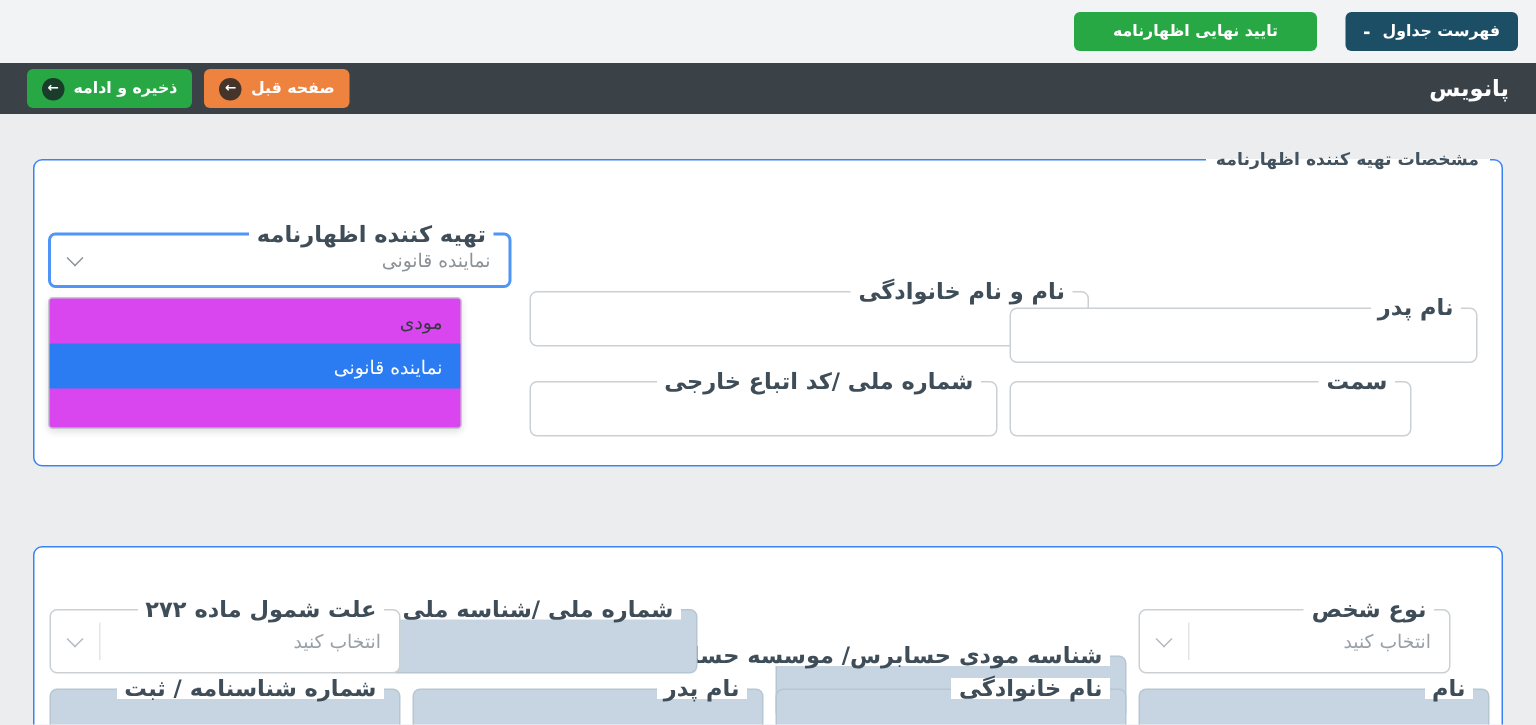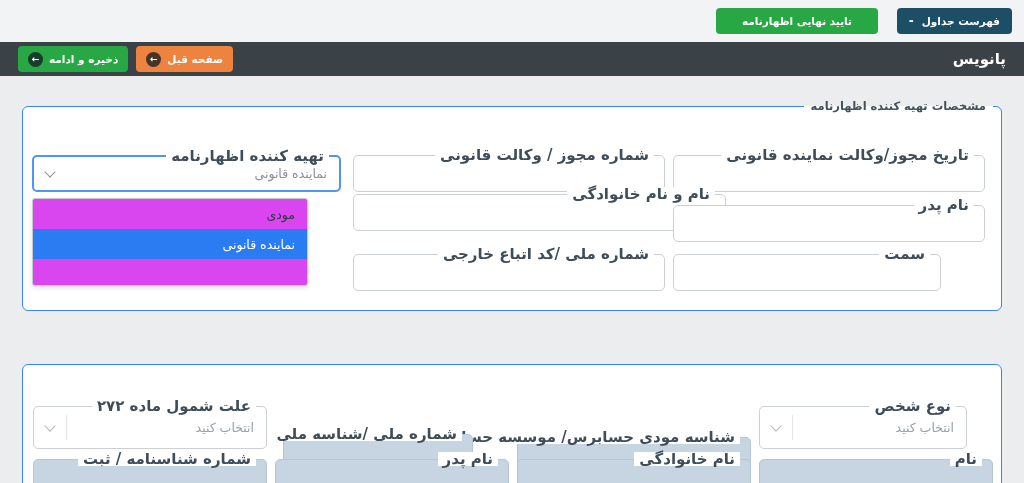--- a/index.html
+++ b/index.html
@@ -90,26 +90,20 @@
   </div>
 
   <fieldset class="fs-preparer">
     <legend>مشخصات تهیه کننده اظهارنامه</legend>
 
     <div class="fld h37 focused" style="left:9px; top:42px; width:309px;">
       <span class="fld-label">تهیه کننده اظهارنامه</span>
       <span class="value">نماینده قانونی</span>
       <span class="chev"></span>
     </div>
-    <div class="fld h37" style="left:330px; top:42px; width:312px;">
-      <span class="fld-label">شماره مجوز / وکالت قانونی</span>
-    </div>
-    <div class="fld h37" style="left:650px; top:42px; width:312px;">
-      <span class="fld-label">تاریخ مجوز/وکالت نماینده قانونی</span>
-    </div>
 
     <div class="fld h37" style="left:330px; top:81px; width:373px;padding-left:20px;">
       <span class="fld-label">نام و نام خانوادگی</span>
     </div>
     <div class="fld h37" style="left:650px; top:92px; width:312px;">
       <span class="fld-label">نام پدر</span>
     </div>
 
     <div class="fld h37" style="left:330px; top:141px; width:312px;padding-left:47px;">
       <span class="fld-label">شماره ملی /کد اتباع خارجی</span>
@@ -129,21 +123,21 @@
 
     <div class="fld h43" style="left:736px; top:41px; width:208px;">
       <span class="fld-label">نوع شخص</span>
       <span class="value placeholder">انتخاب کنید</span>
       <span class="chev light"></span>
       <span class="sel-divider"></span>
     </div>
     <div class="fld h43 disabled" style="left:494px; top:41px; width:234px;margin-top:31px;">
       <span class="fld-label">شناسه مودی حسابرس/ موسسه حسابرسی</span>
     </div>
-    <div class="fld h43 disabled" style="left:260px; top:41px; width:190px;margin-top:28px;">
+    <div class="fld h43 disabled" style="left:236px; top:41px; width:206px;">
       <span class="fld-label">شماره ملی /شناسه ملی</span>
     </div>
     <div class="fld h43" style="left:10px; top:41px; width:234px;">
       <span class="fld-label">علت شمول ماده ۲۷۲</span>
       <span class="value placeholder">انتخاب کنید</span>
       <span class="chev light"></span>
       <span class="sel-divider"></span>
     </div>
 
     <div class="fld h43 disabled" style="left:736px; top:94px; width:234px;">

